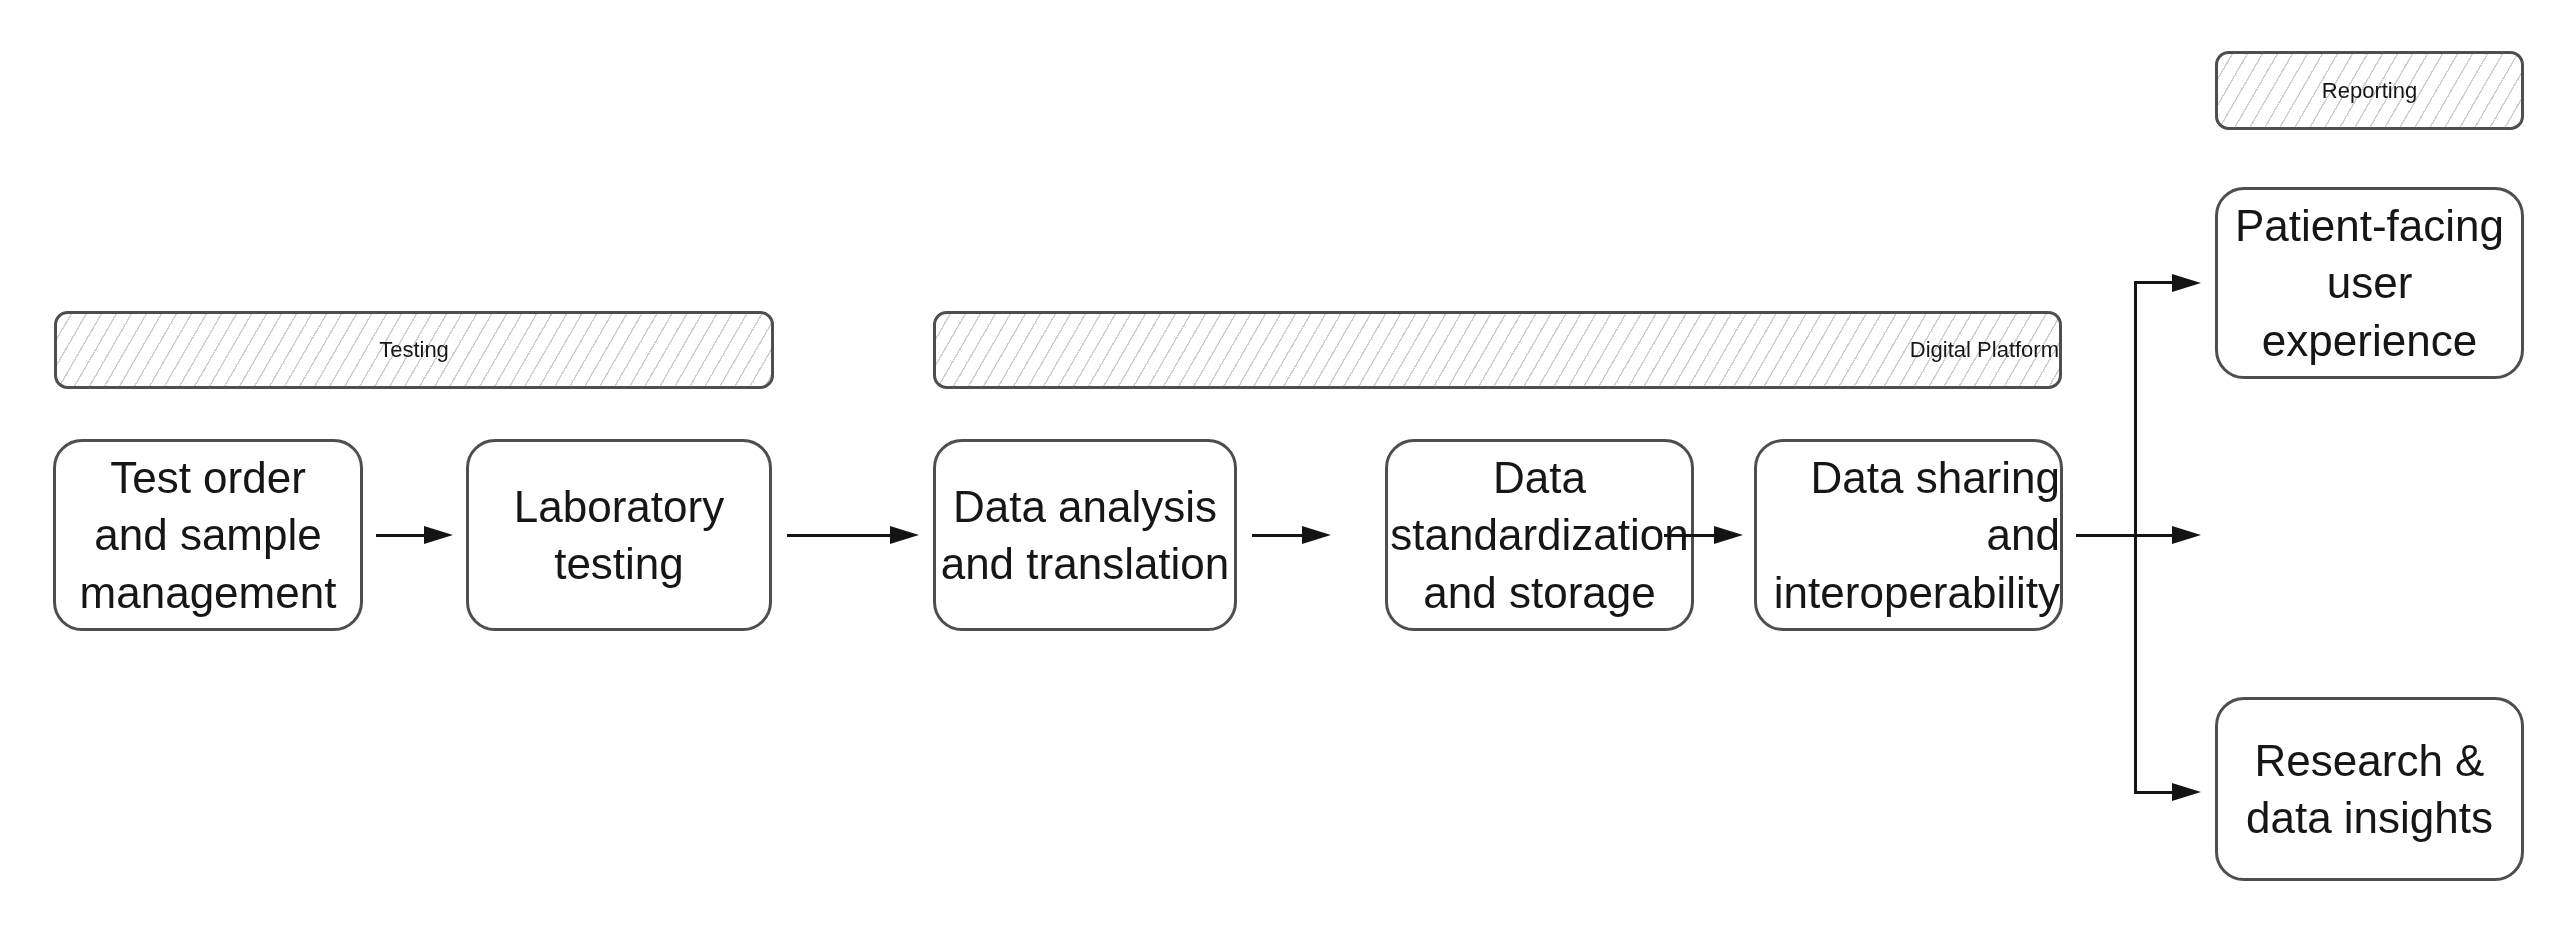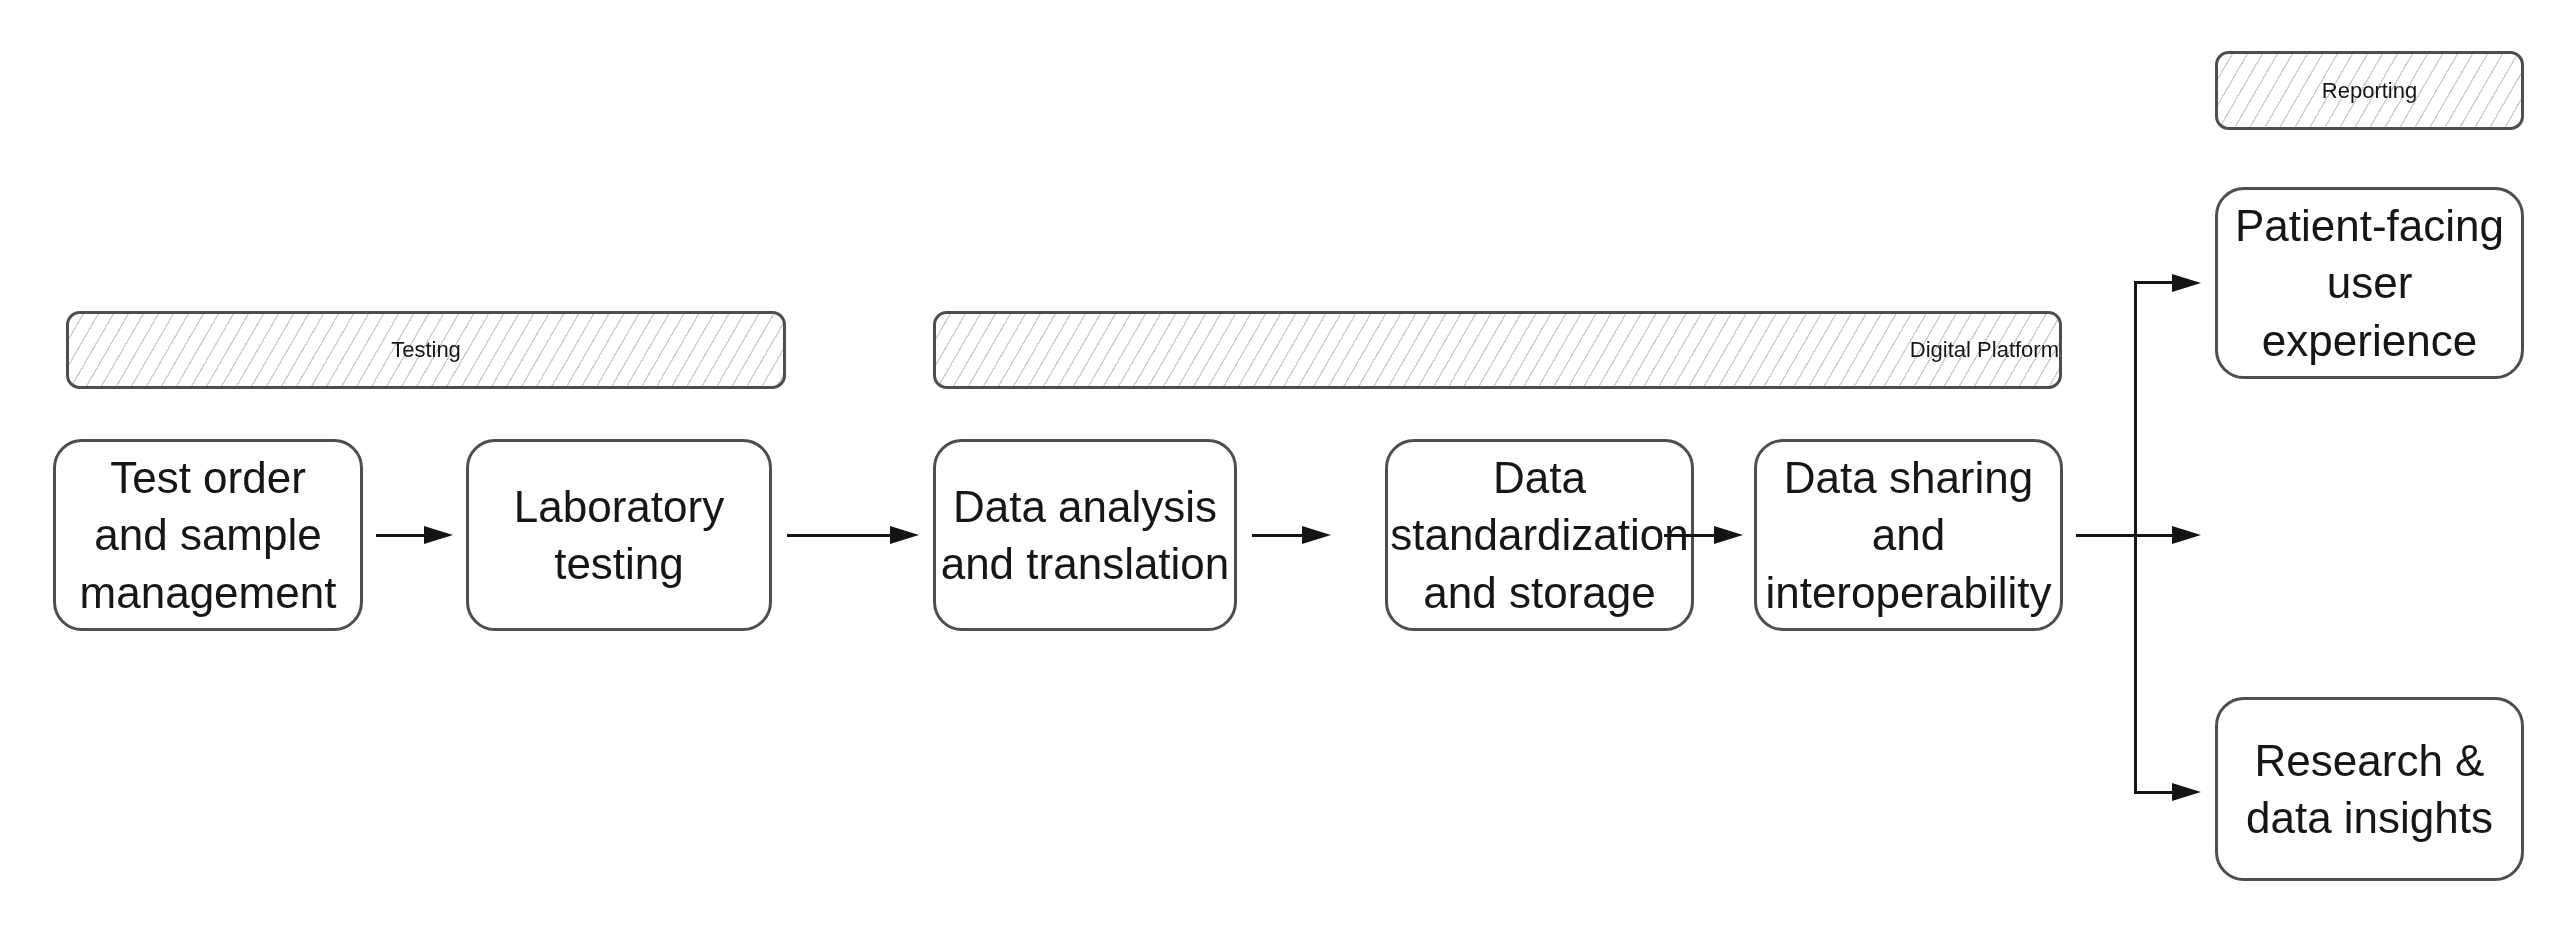--- a/index.html
+++ b/index.html
@@ -79,21 +79,21 @@
     border-top:9.4px solid transparent;
     border-bottom:9.4px solid transparent;
     border-left:29px solid var(--connector);
   }
 </style>
 </head>
 <body>
 
 <div class="canvas">
 
-  <div class="lane" style="left:54px;top:311px;width:720px;height:78px;margin-left:12px;">
+  <div class="lane" style="left:54px;top:311px;width:720px;height:78px;">
     <span class="label">Testing</span>
   </div>
 
   <div class="lane" style="left:933px;top:311px;width:1129px;height:78px;justify-content:flex-end;">
     <span class="label">Digital Platform</span>
   </div>
 
   <div class="lane" style="left:2215px;top:51px;width:309px;height:79px;">
     <span class="label">Reporting</span>
   </div>
@@ -111,21 +111,21 @@
   <div class="node" style="left:933px;top:439px;width:304px;height:192px;">
     <span class="label">Data analysis
 and translation</span>
   </div>
 
   <div class="node" style="left:1341px;top:439px;width:309px;height:192px;margin-left:44px;">
     <span class="label">Data standardization
 and storage</span>
   </div>
 
-  <div class="node" style="left:1754px;top:439px;width:309px;height:192px;">
+  <div class="node" style="left:1754px;top:439px;width:309px;height:192px;text-align:right;">
     <span class="label">Data sharing and
 interoperability</span>
   </div>
 
   <div class="node" style="left:2215px;top:187px;width:309px;height:192px;">
     <span class="label">Patient-facing
 user experience</span>
   </div>
 
 

